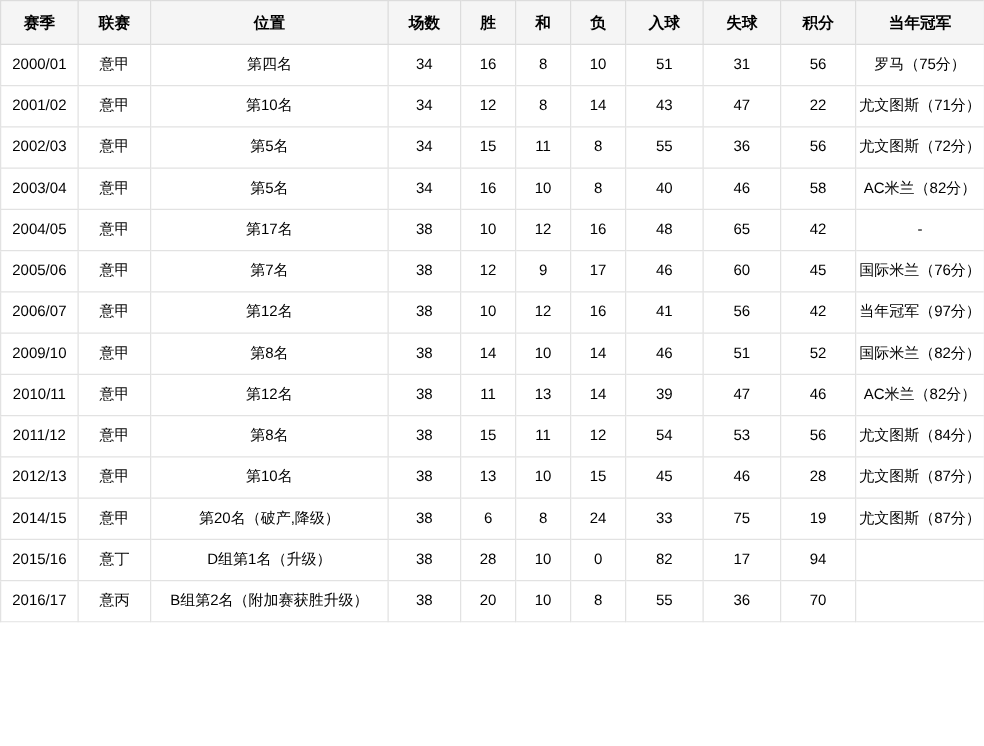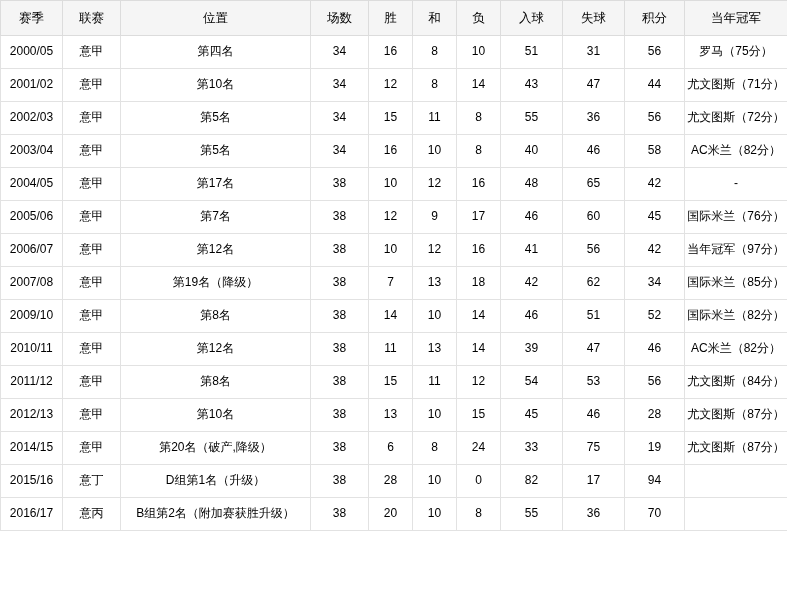--- a/index.html
+++ b/index.html
@@ -23,21 +23,21 @@
   table.stats td {
     border: 1px solid #e2e2e2;
     text-align: center;
     vertical-align: middle;
     padding: 4px 2px;
     line-height: 1.45;
     word-wrap: break-word;
   }
   table.stats thead th {
     background: #f5f5f5;
-    font-weight: normal;
+    font-weight: bold;
     font-size: 12.5px;
     height: 26px;
     border-color: #dcdcdc;
   }
   table.stats tbody td {
     height: 24px;
     font-size: 12px;
     background: #ffffff;
   }
   
@@ -82,21 +82,21 @@
       <th>和</th>
       <th>负</th>
       <th>入球</th>
       <th>失球</th>
       <th>积分</th>
       <th>当年冠军</th>
     </tr>
   </thead>
   <tbody id="table-body">
       <tr>
-        <td>2000/05</td>
+        <td>2000/01</td>
         <td>意甲</td>
         <td class="pos-cell">第四名</td>
         <td>34</td>
         <td>16</td>
         <td>8</td>
         <td>10</td>
         <td>51</td>
         <td>31</td>
         <td>56</td>
         <td>罗马（75分）</td>
@@ -104,21 +104,21 @@
       <tr>
         <td>2001/02</td>
         <td>意甲</td>
         <td class="pos-cell">第10名</td>
         <td>34</td>
         <td>12</td>
         <td>8</td>
         <td>14</td>
         <td>43</td>
         <td>47</td>
-        <td>44</td>
+        <td>22</td>
         <td>尤文图斯（71分）</td>
       </tr>
       <tr>
         <td>2002/03</td>
         <td>意甲</td>
         <td class="pos-cell">第5名</td>
         <td>34</td>
         <td>15</td>
         <td>11</td>
         <td>8</td>
@@ -171,33 +171,20 @@
         <td>意甲</td>
         <td class="pos-cell">第12名</td>
         <td>38</td>
         <td>10</td>
         <td>12</td>
         <td>16</td>
         <td>41</td>
         <td>56</td>
         <td>42</td>
         <td>当年冠军（97分）</td>
-      </tr>
-      <tr>
-        <td>2007/08</td>
-        <td>意甲</td>
-        <td class="pos-cell">第19名（降级）</td>
-        <td>38</td>
-        <td>7</td>
-        <td>13</td>
-        <td>18</td>
-        <td>42</td>
-        <td>62</td>
-        <td>34</td>
-        <td>国际米兰（85分）</td>
       </tr>
       <tr>
         <td>2009/10</td>
         <td>意甲</td>
         <td class="pos-cell">第8名</td>
         <td>38</td>
         <td>14</td>
         <td>10</td>
         <td>14</td>
         <td>46</td>

